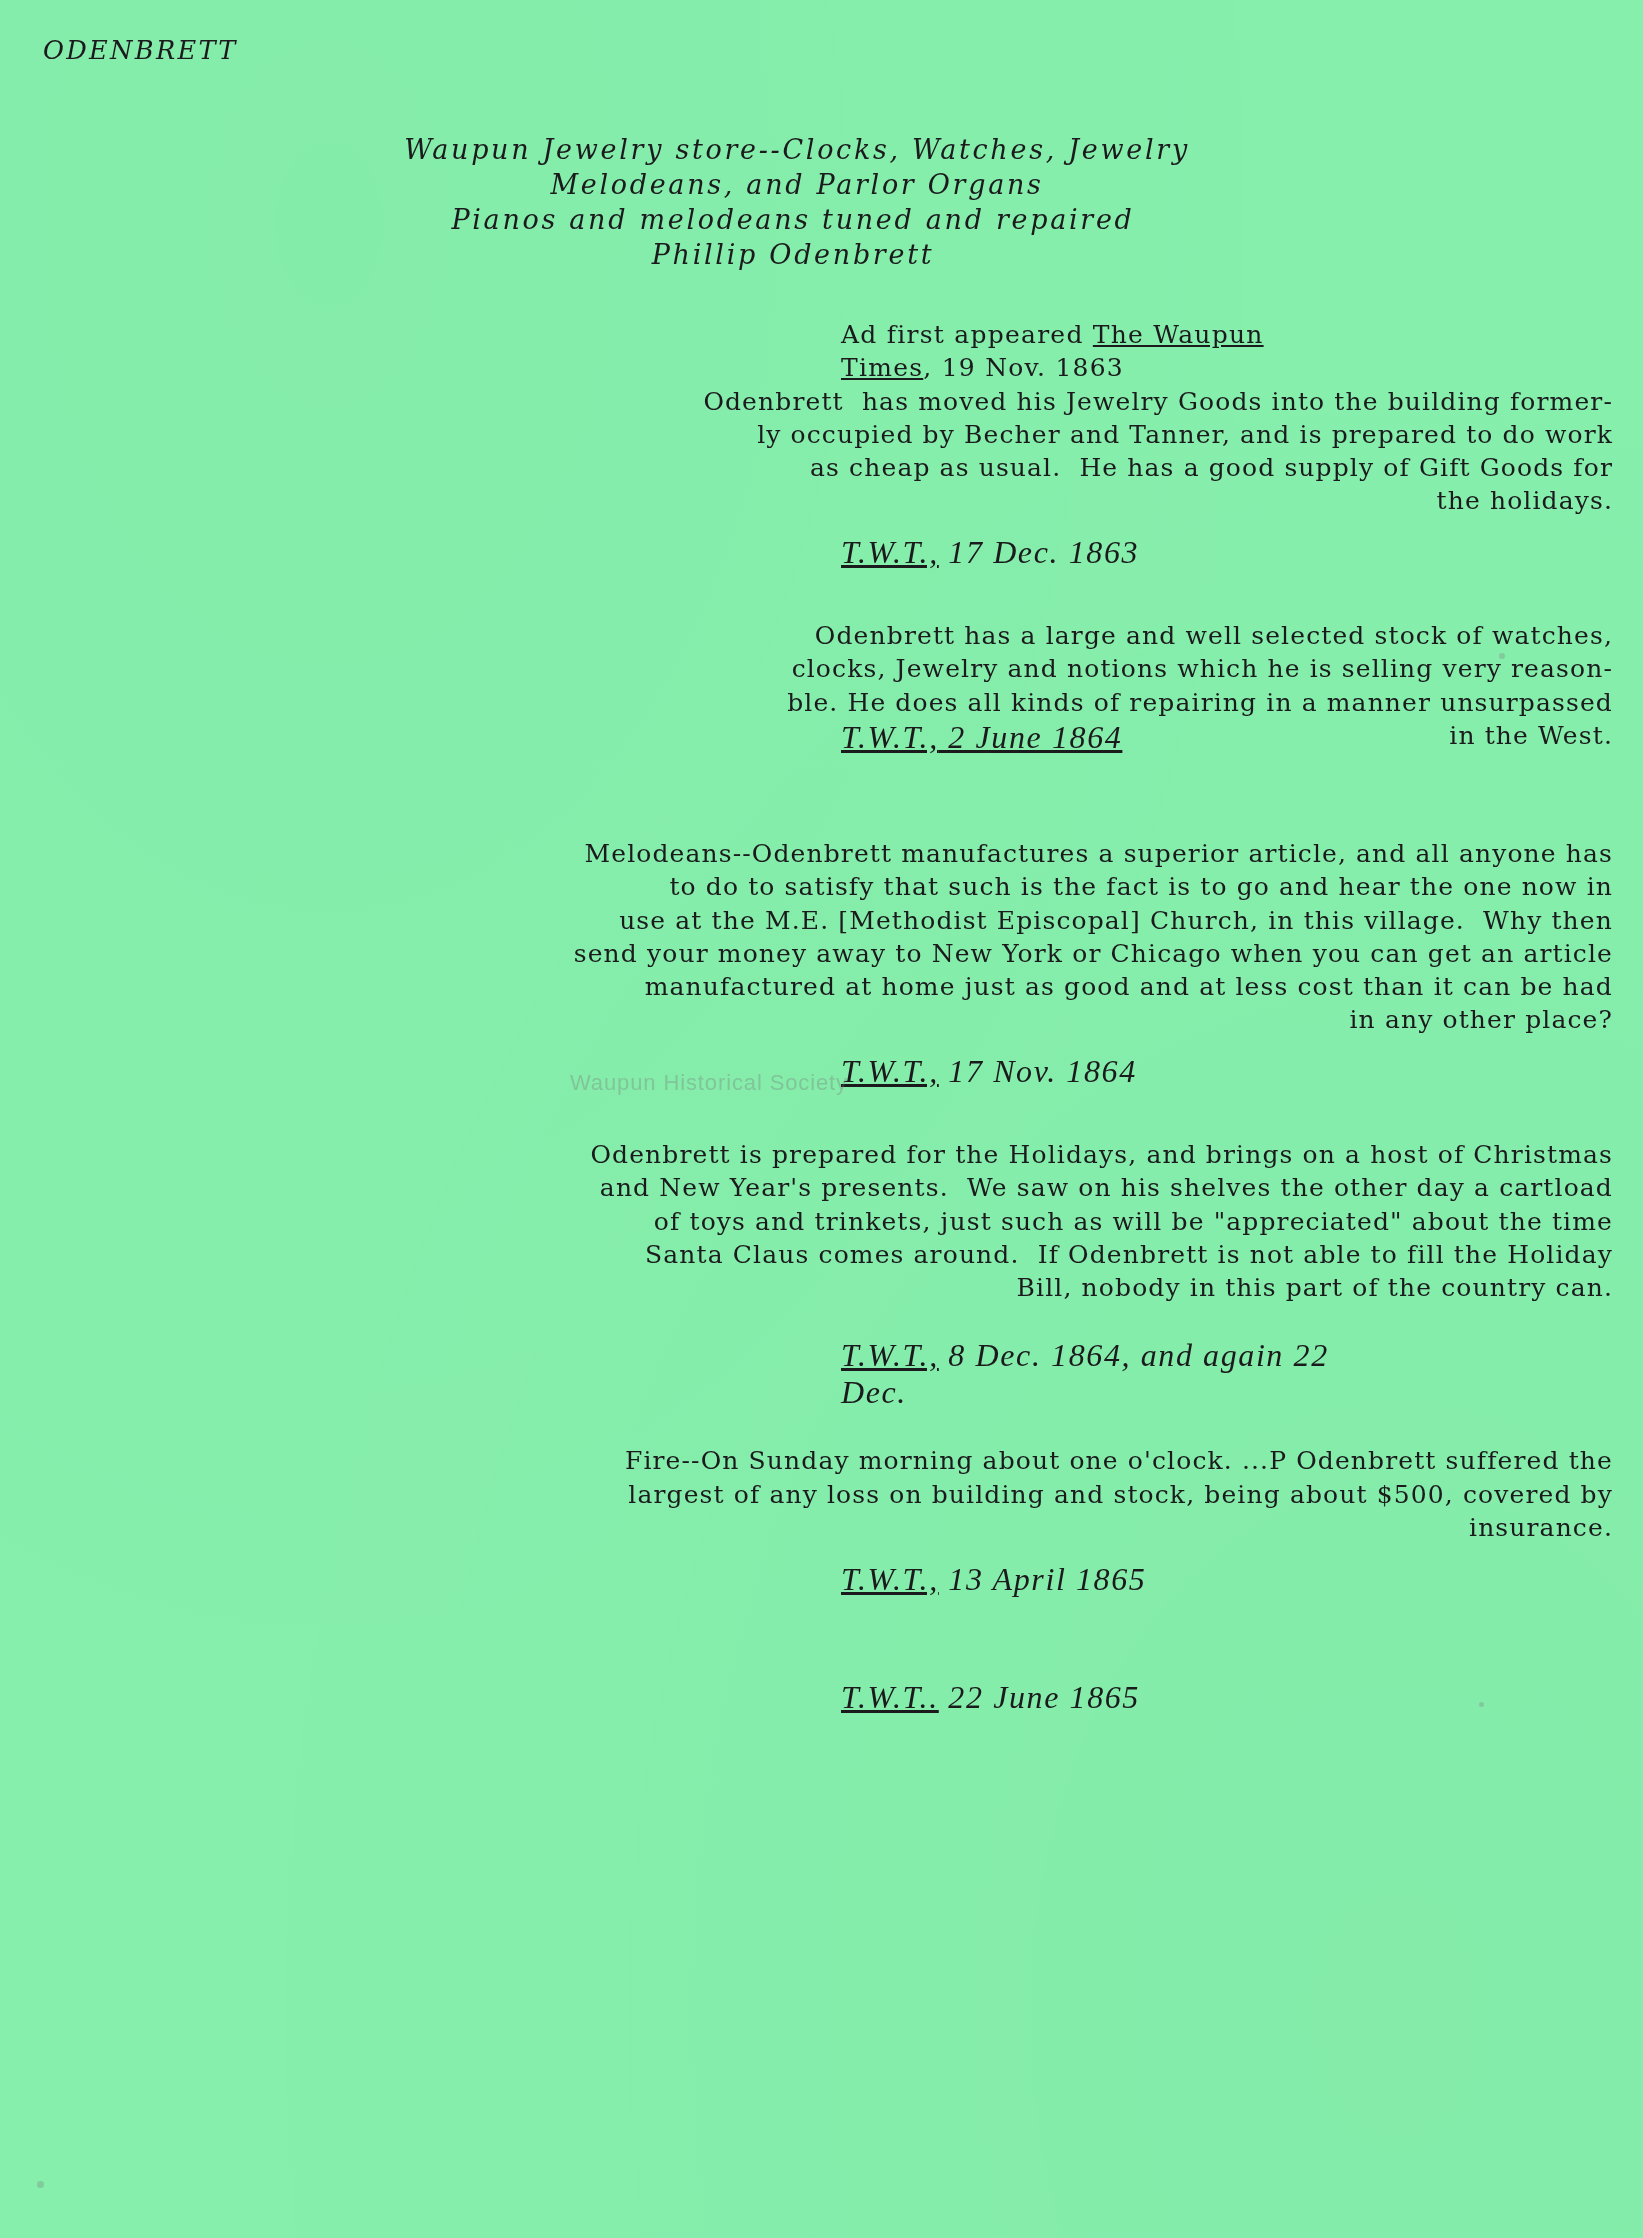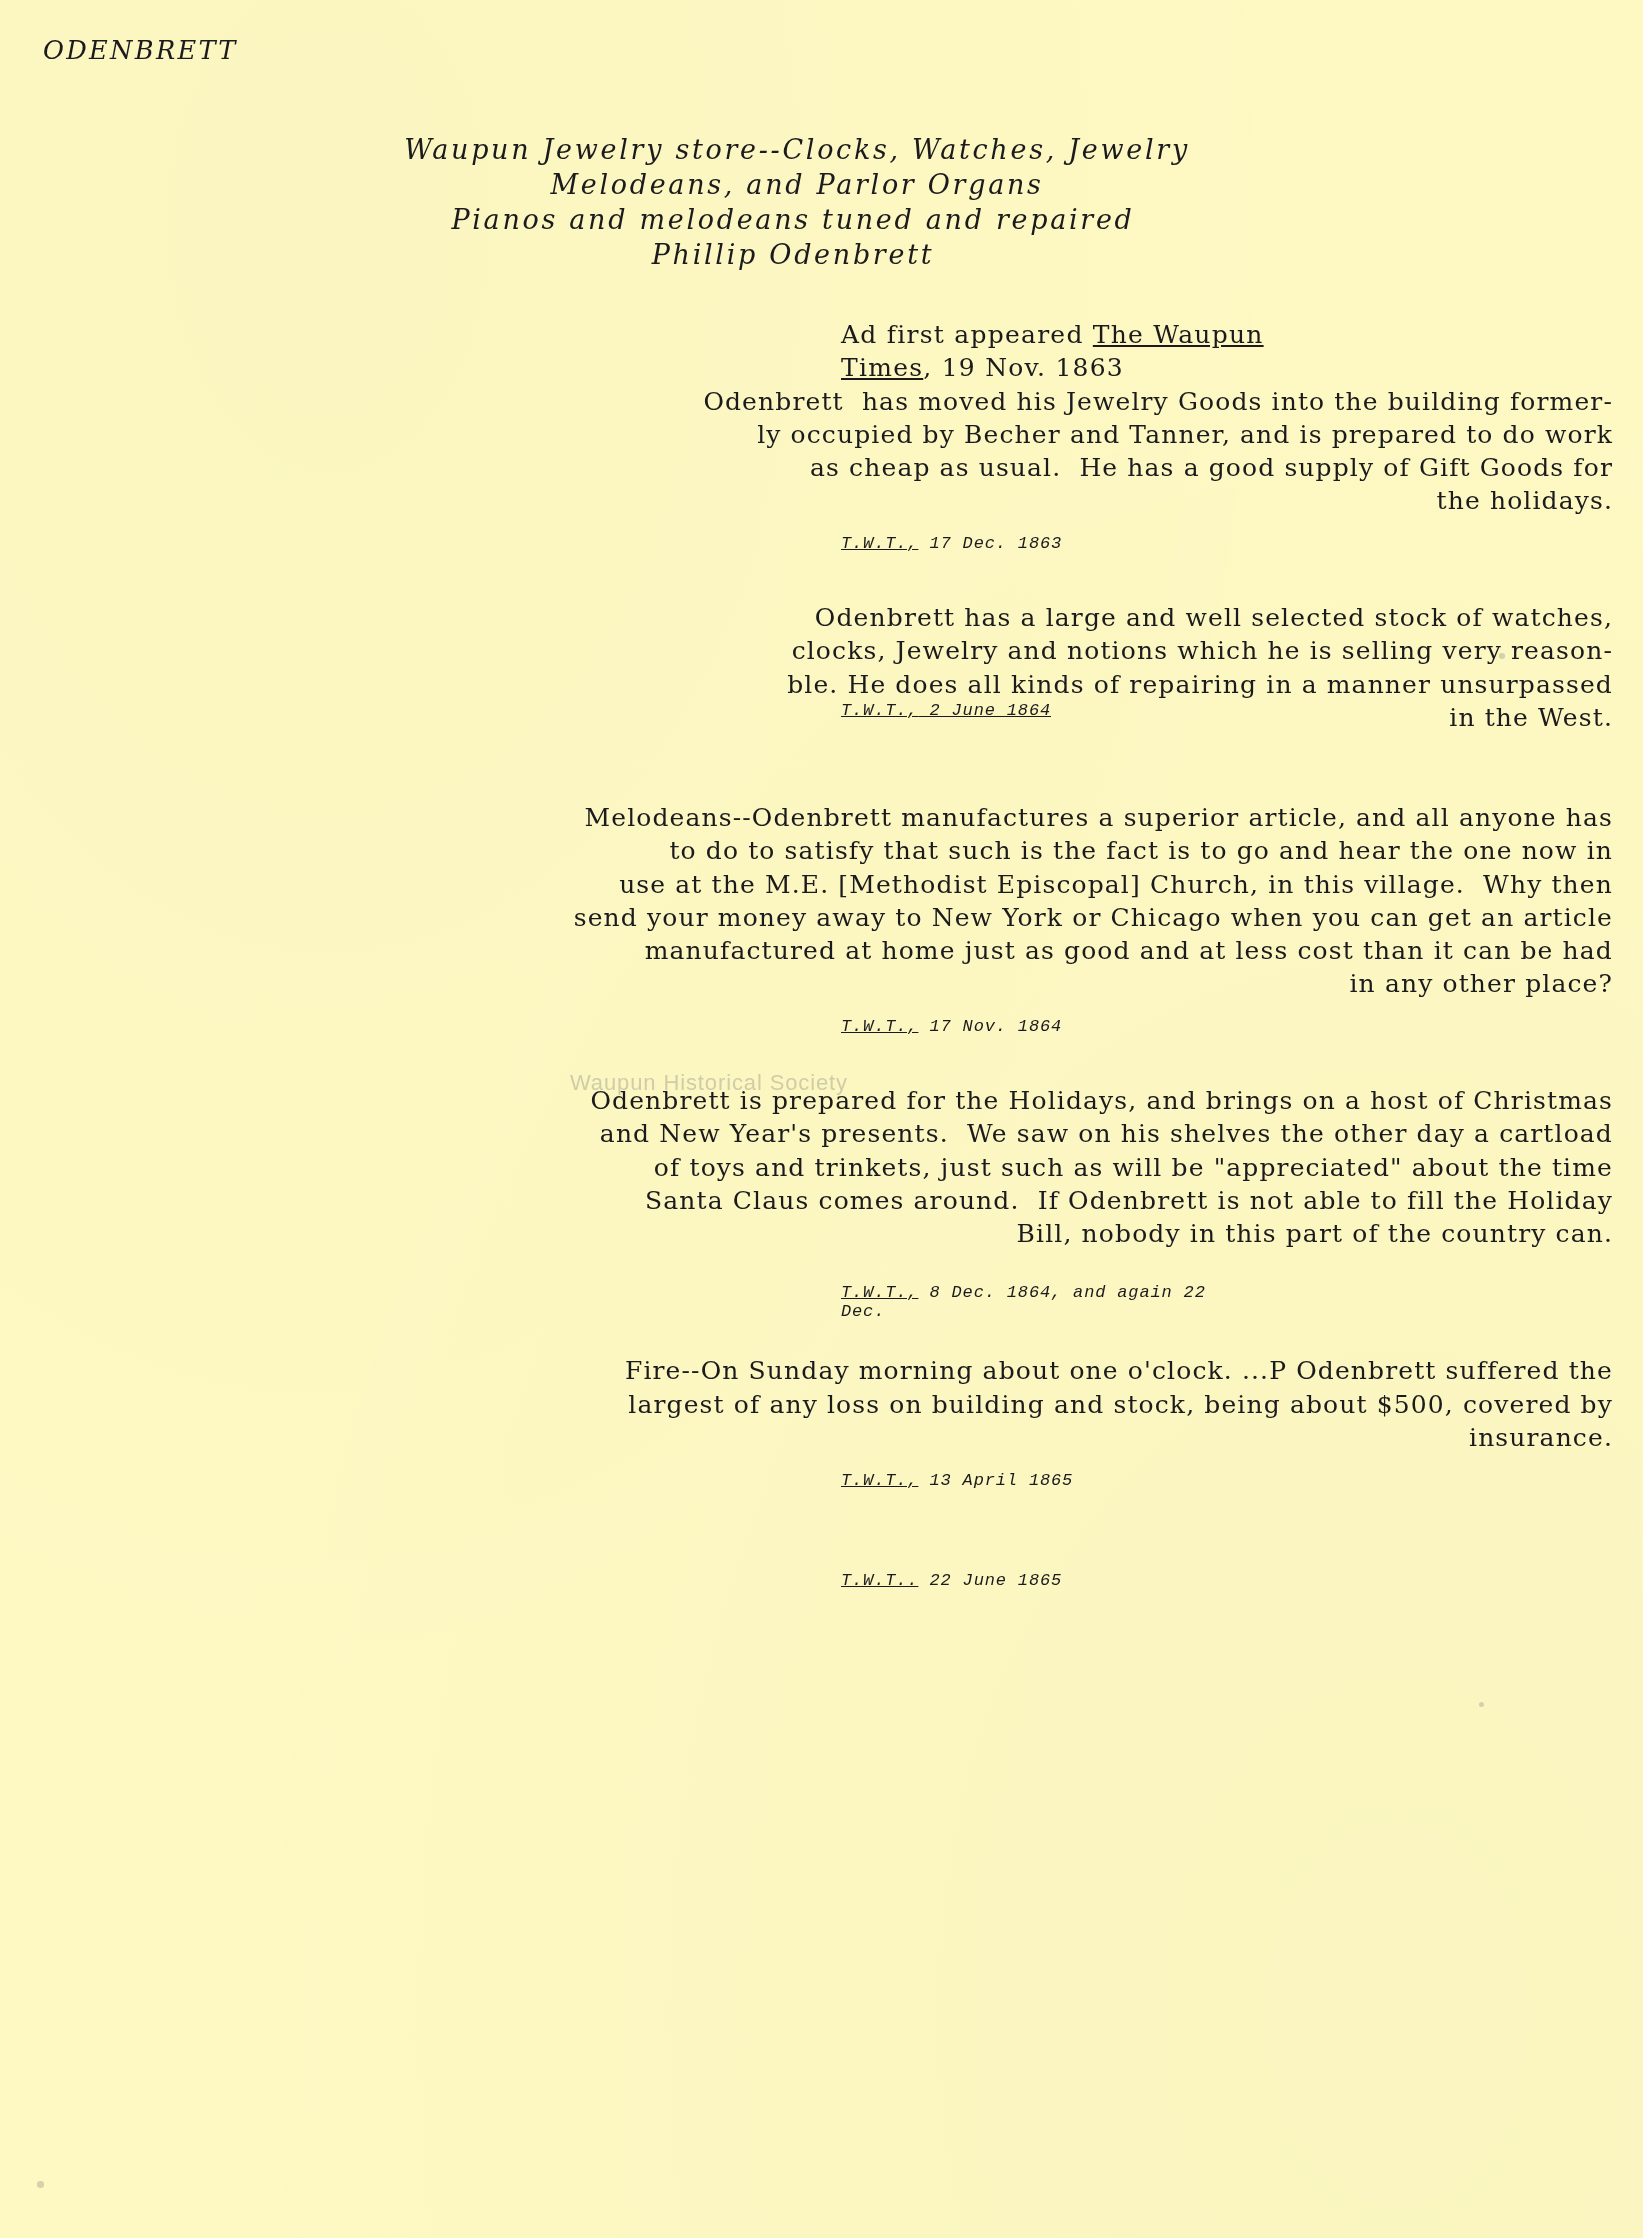--- a/index.html
+++ b/index.html
@@ -11,21 +11,21 @@
     width: 1644px;
     height: 2239px;
     position: relative;
     font-family: "DejaVu Sans", sans-serif;
     color: #18181a;
     overflow: hidden;
   }
   .page {
     position: absolute;
     inset: 0;
-    background: #fef9c3;
+    background: #86efac;
     padding: 0;
   }
   
   .page::before {
     content: "";
     position: absolute;
     inset: 0;
     background:
       radial-gradient(ellipse at 20% 10%, rgba(0,0,0,0.012), rgba(0,0,0,0) 60%),
       radial-gradient(ellipse at 85% 90%, rgba(0,0,0,0.015), rgba(0,0,0,0) 65%);
@@ -77,23 +77,23 @@
     font-family: "DejaVu Serif", serif;
     font-size: 25px;
     line-height: 1.33;
     letter-spacing: 0.045em;
     color: #1b1b1d;
     text-align: right;
     white-space: pre-wrap;
   }
 
   .cite {
-    font-family: Liberation Mono, monospace;
+    font-family: Liberation Serif, serif;
     font-style: italic;
-    font-size: 17px;
+    font-size: 32px;
     letter-spacing: 0.05em;
     color: #1b1b1d;
     margin-left: 810px;
     white-space: pre-wrap;
   }
   .cite .src { text-decoration: underline; }
 
   .srcnote {
     font-family: "DejaVu Serif", serif;
     font-size: 25px;

